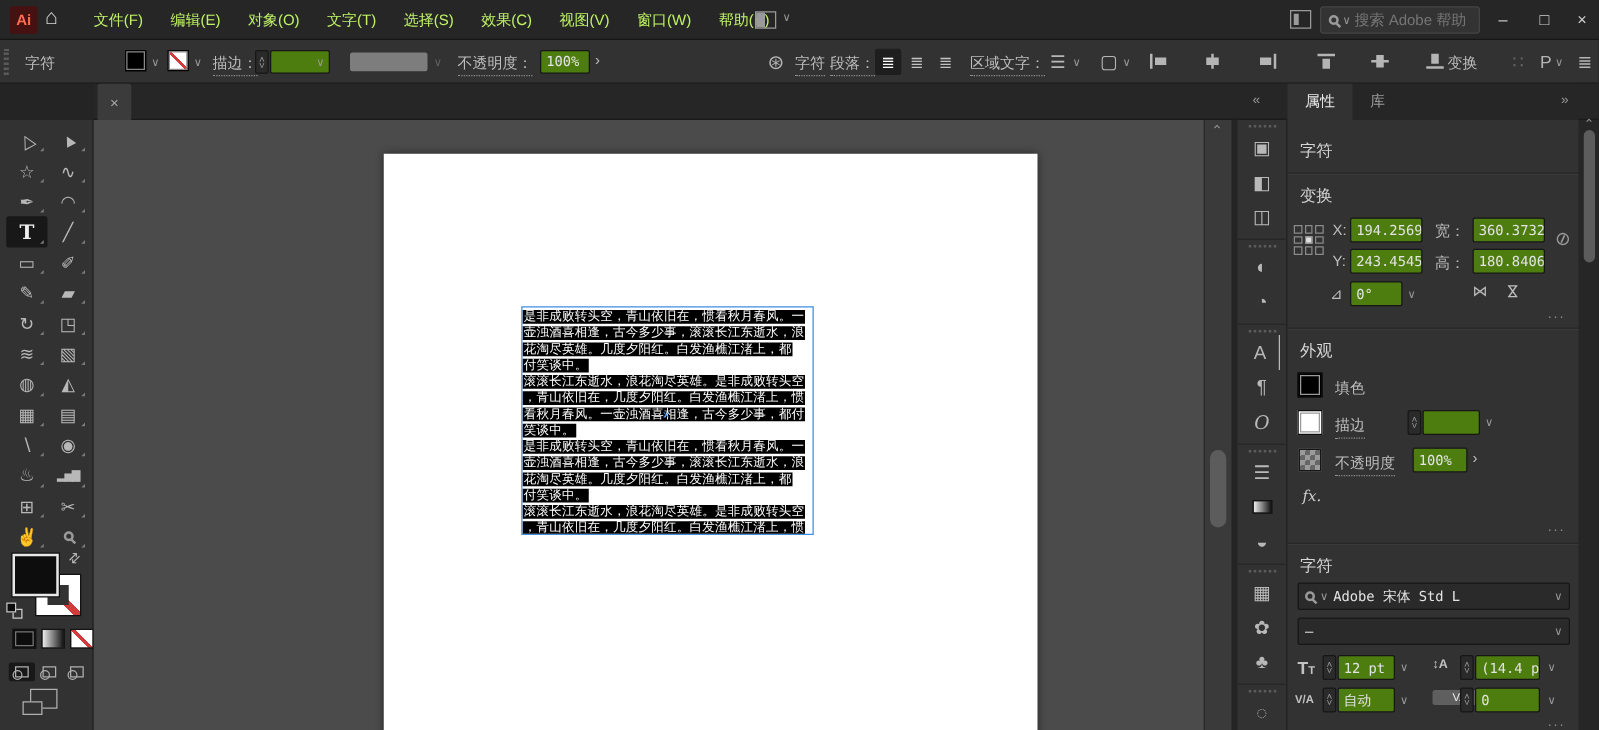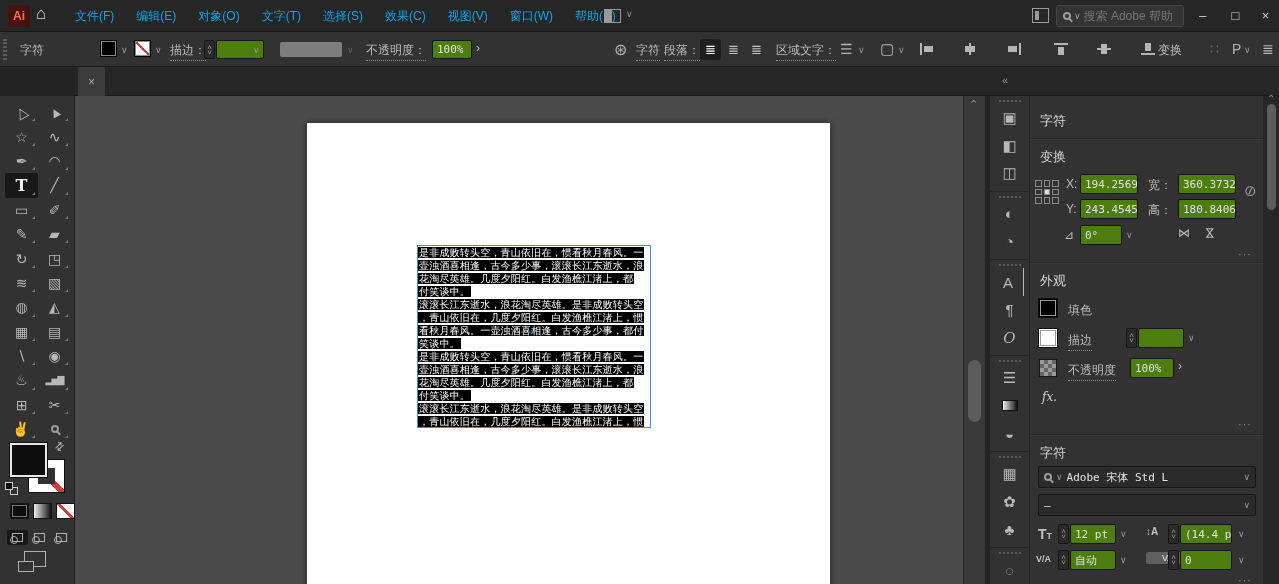--- a/index.html
+++ b/index.html
@@ -8,21 +8,21 @@
   .abs{position:absolute;}
   .lbl{color:#bdbdbd;white-space:nowrap;}
   .dotl{border-bottom:1px dotted #8f8f8f;padding-bottom:1px;}
   .chev{color:#9a9a9a;font-size:9px;line-height:1;}
   .mono{font-family:"DejaVu Sans Mono",monospace;}
   
   .menubar{left:0;top:0;width:1279px;height:32px;background:#262626;border-bottom:1px solid #161616;}
   .ai-badge{left:8px;top:5px;width:22px;height:22px;background:#461111;color:#ff6e50;font-weight:bold;font-size:12px;display:flex;align-items:center;justify-content:center;border-radius:2px;}
   .home{left:36px;top:4px;font-size:17px;color:#d8d8d8;}
   .menus{left:64px;top:0;height:32px;display:flex;align-items:center;gap:0;}
-  .menu-item{padding:0 11px;color:#0ea5e9;white-space:nowrap;}
+  .menu-item{padding:0 11px;color:#bef264;white-space:nowrap;}
   .ws{left:604px;top:9px;width:17px;height:14px;border:1px solid #9a9a9a;display:flex;}
   .ws b{display:block;width:7px;height:100%;background:#9a9a9a;}
   .ws-chev{left:626px;top:10px;}
   .arrdoc{left:1032px;top:8px;width:17px;height:15px;border:1px solid #9a9a9a;}
   .arrdoc b{display:block;margin:2px;width:4px;height:9px;background:#9a9a9a;}
   .search{left:1056px;top:5px;width:128px;height:22px;background:#333333;border:1px solid #454545;border-radius:3px;display:flex;align-items:center;padding:0 6px;gap:3px;}
   .mag{width:8px;height:8px;border:2px solid #9a9a9a;border-radius:50%;position:relative;flex:none;}
   .mag::after{content:"";position:absolute;width:5px;height:2px;background:#9a9a9a;transform:rotate(45deg);right:-4px;bottom:-3px;}
   .search input{background:transparent;border:none;outline:none;color:#9a9a9a;font-size:12px;width:90px;}
   .winbtn{top:0;width:33px;height:30px;display:flex;align-items:center;justify-content:center;color:#cfcfcf;font-size:13px;}
@@ -370,20 +370,25 @@
     <div class="dsep"></div>
     <div class="grab"></div>
     <div class="dicon">▦</div>
     <div class="dicon">✿</div>
     <div class="dicon">♣</div>
     <div class="dsep"></div>
     <div class="grab"></div>
     <div class="dicon">◌</div>
   </div>
 
+  <div class="abs ptabs">
+    <div class="ptab on">属性</div>
+    <div class="ptab">库</div>
+    <span class="expand">»</span>
+  </div>
 
   <div class="abs props">
     <div class="abs sect" style="left:10px;top:16px;">字符</div>
     <div class="pdiv" style="top:42px;"></div>
 
     <div class="abs sect" style="left:10px;top:52px;">变换</div>
     <div class="refgrid">
       <i></i>
         <i></i>
         <i></i>

